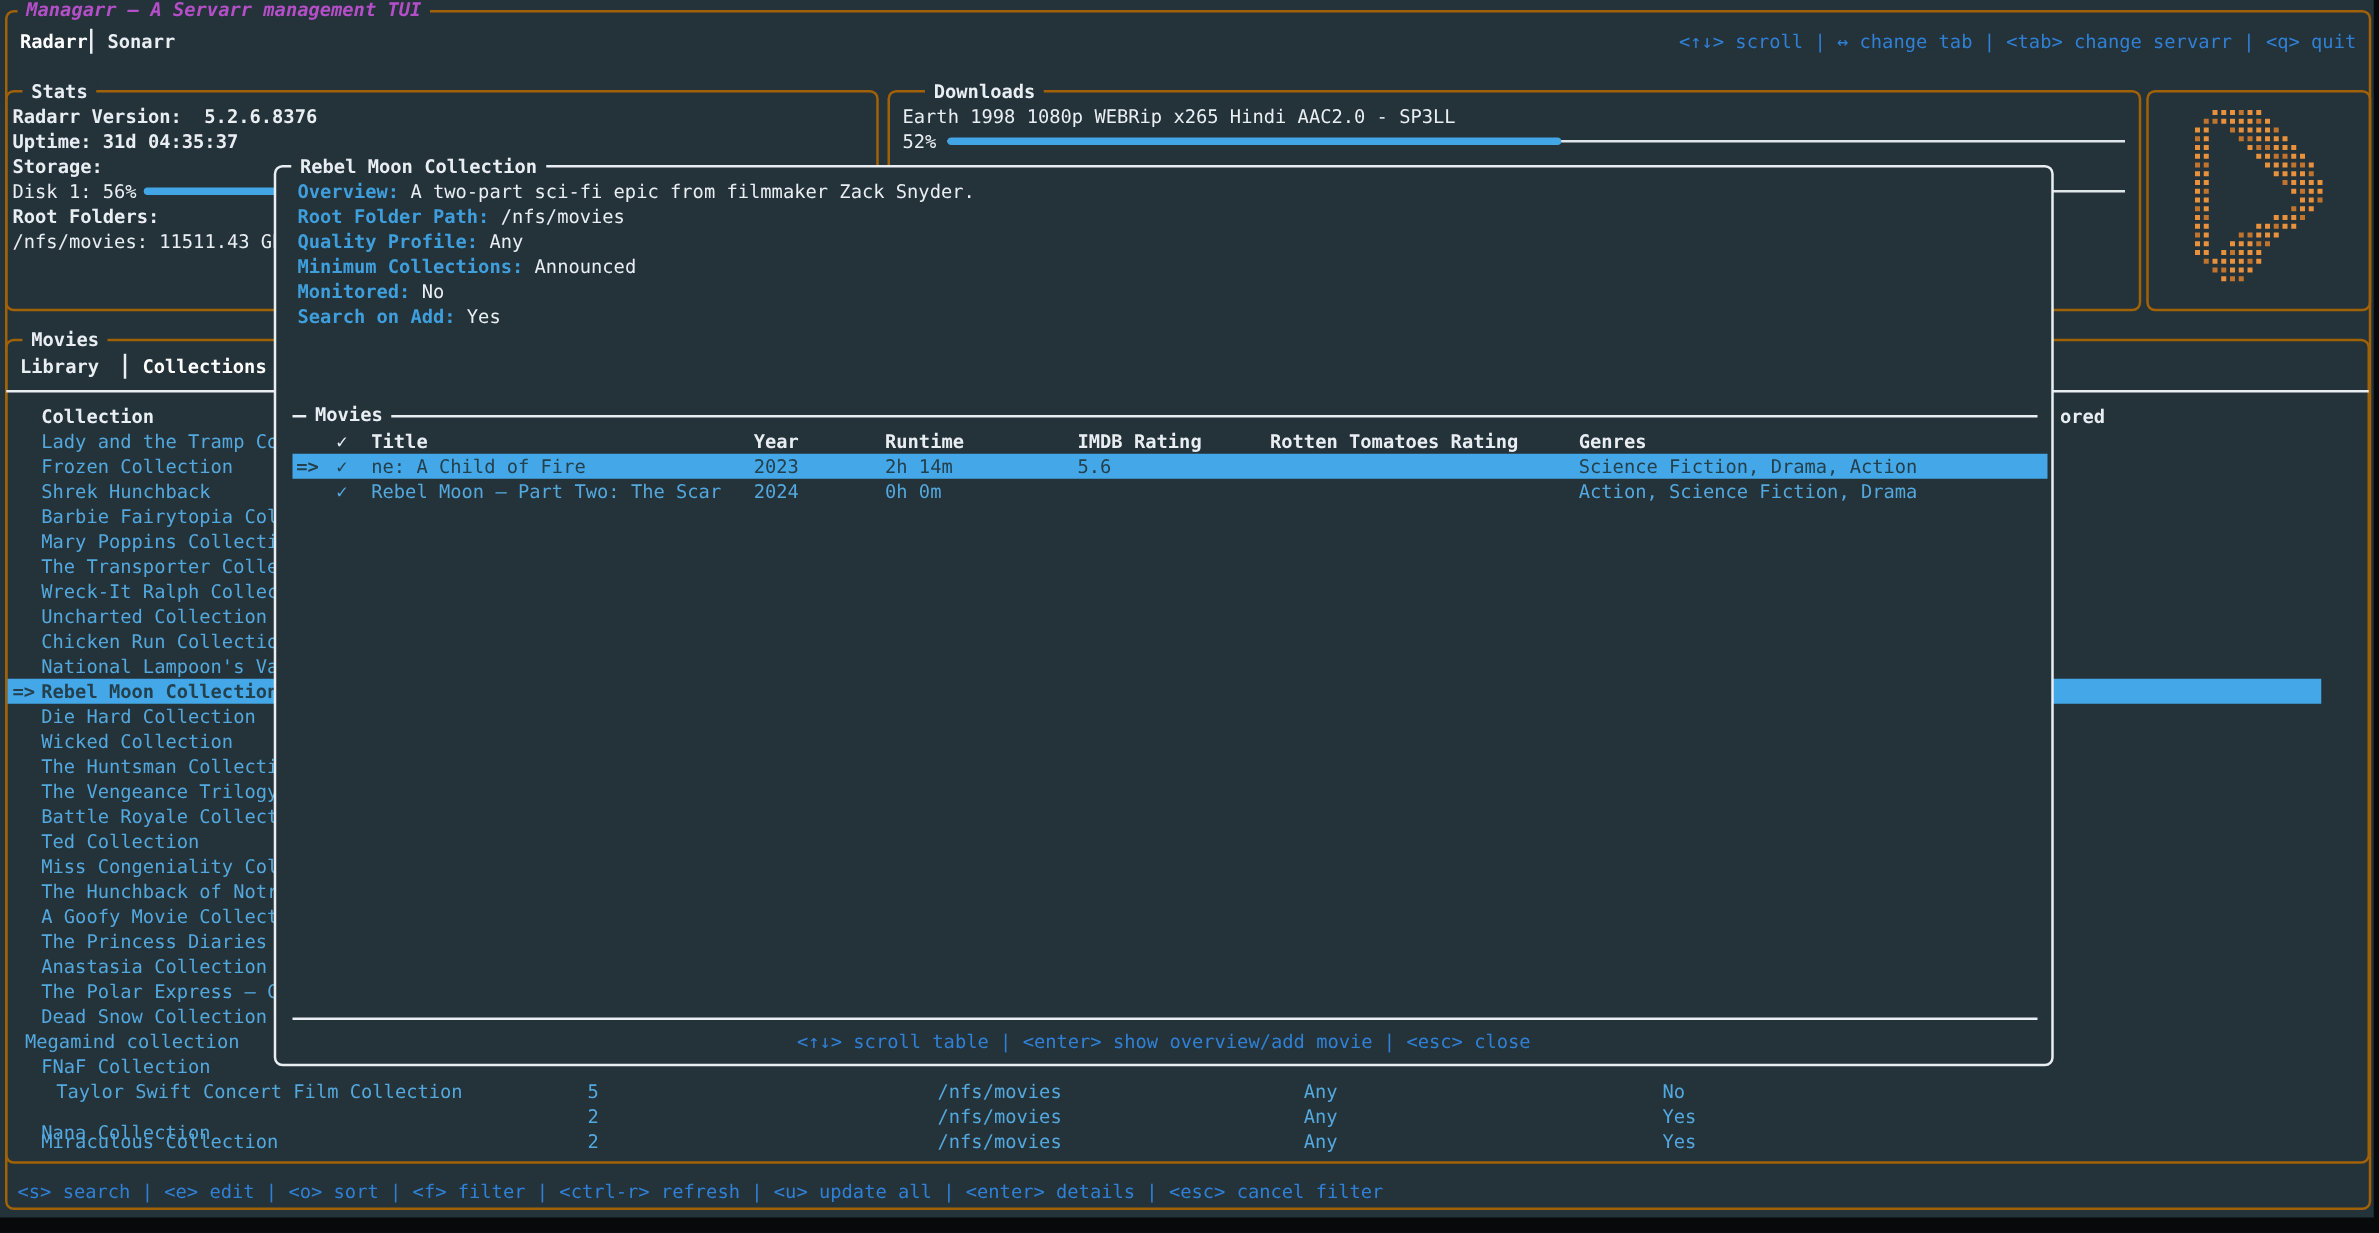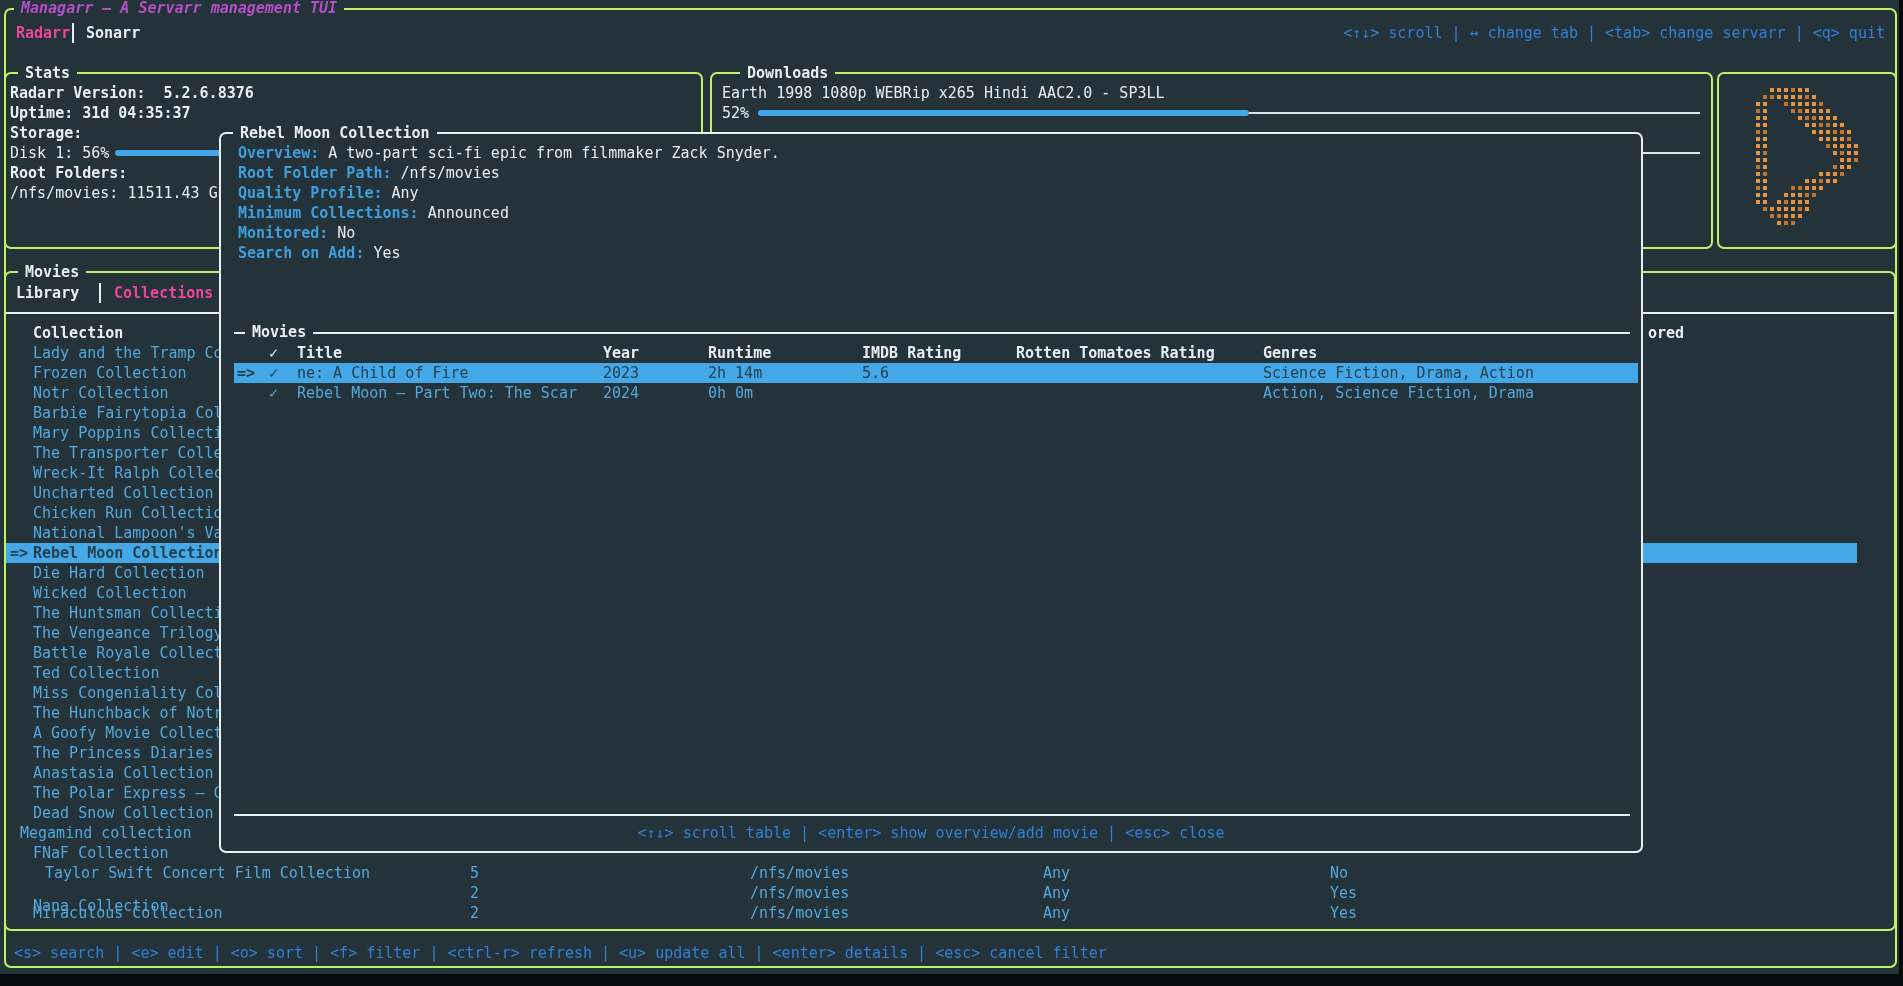--- a/index.html
+++ b/index.html
@@ -1,29 +1,29 @@
 <!DOCTYPE html>
 <html><head>
 <meta charset="utf-8">
 <style>
 *{margin:0;padding:0;box-sizing:border-box}
 html,body{background:#07090b}
 #screen{position:relative;width:1903px;height:986px;background:#07090b;overflow:hidden;
   font-family:"DejaVu Sans Mono",monospace;font-size:15px;color:#e9eef2}
 .appbg{position:absolute;left:0;top:0;width:1899px;height:974px;background:#24323a}
-.panel{position:absolute;border:2px solid #bef264;border-radius:7px}
+.panel{position:absolute;border:2px solid #a16207;border-radius:7px}
 .ptitle{position:absolute;top:-11px;background:#24323a;padding:0 7px;height:20px;line-height:20px;
   font-weight:bold;white-space:pre;color:#e9eef2}
 .r{position:absolute;height:20px;line-height:20px;white-space:pre}
 .cell{position:absolute;height:20px;line-height:20px;white-space:pre}
 .b{font-weight:bold}
 .blue{color:#53a8dd}
 .lbl{color:#3f9fdd;font-weight:bold}
 .kb{color:#3080d5}
-.or{color:#ec4899}
+.or{color:#ffffff}
 .pu{color:#b44fc8;font-style:italic}
 .hltext{color:#24404d}
 .hlbar{position:absolute;height:20px;background:#44a8e8}
 .line{position:absolute;background:#e9eef2}
 .vsep{position:absolute;width:2px;height:20px;background:#e9eef2}
 .bar{position:absolute;height:6px;background:#42a5e5;border-radius:3px}
 .track{position:absolute;height:2px;background:#dfe6ea}
 .gap1{margin-left:9px}
 .gap2{margin-left:18px}
 #modal{position:absolute;left:219px;top:132px;width:1424px;height:721px;background:#24323a;
@@ -214,21 +214,21 @@
   <div class="cell b" style="left:33px;top:323px">Collection</div>
   <div class="cell b" style="left:1648px;top:323px">ored</div>
   <div id="bg-rows" style="position:absolute;left:0;top:0;width:1903px;height:986px">
       <div style="position: absolute; left: 6px; top: 343px; width: 1851px; height: 20px;">
         <div class="cell blue" style="left: 27px; top: 0px;">Lady and the Tramp Co</div>
       </div>
       <div style="position: absolute; left: 6px; top: 363px; width: 1851px; height: 20px;">
         <div class="cell blue" style="left: 27px; top: 0px;">Frozen Collection</div>
       </div>
       <div style="position: absolute; left: 6px; top: 383px; width: 1851px; height: 20px;">
-        <div class="cell blue" style="left: 27px; top: 0px;">Notr Collection</div>
+        <div class="cell blue" style="left: 27px; top: 0px;">Shrek Hunchback</div>
       </div>
       <div style="position: absolute; left: 6px; top: 403px; width: 1851px; height: 20px;">
         <div class="cell blue" style="left: 27px; top: 0px;">Barbie Fairytopia Col</div>
       </div>
       <div style="position: absolute; left: 6px; top: 423px; width: 1851px; height: 20px;">
         <div class="cell blue" style="left: 27px; top: 0px;">Mary Poppins Collecti</div>
       </div>
       <div style="position: absolute; left: 6px; top: 443px; width: 1851px; height: 20px;">
         <div class="cell blue" style="left: 27px; top: 0px;">The Transporter Colle</div>
       </div>

